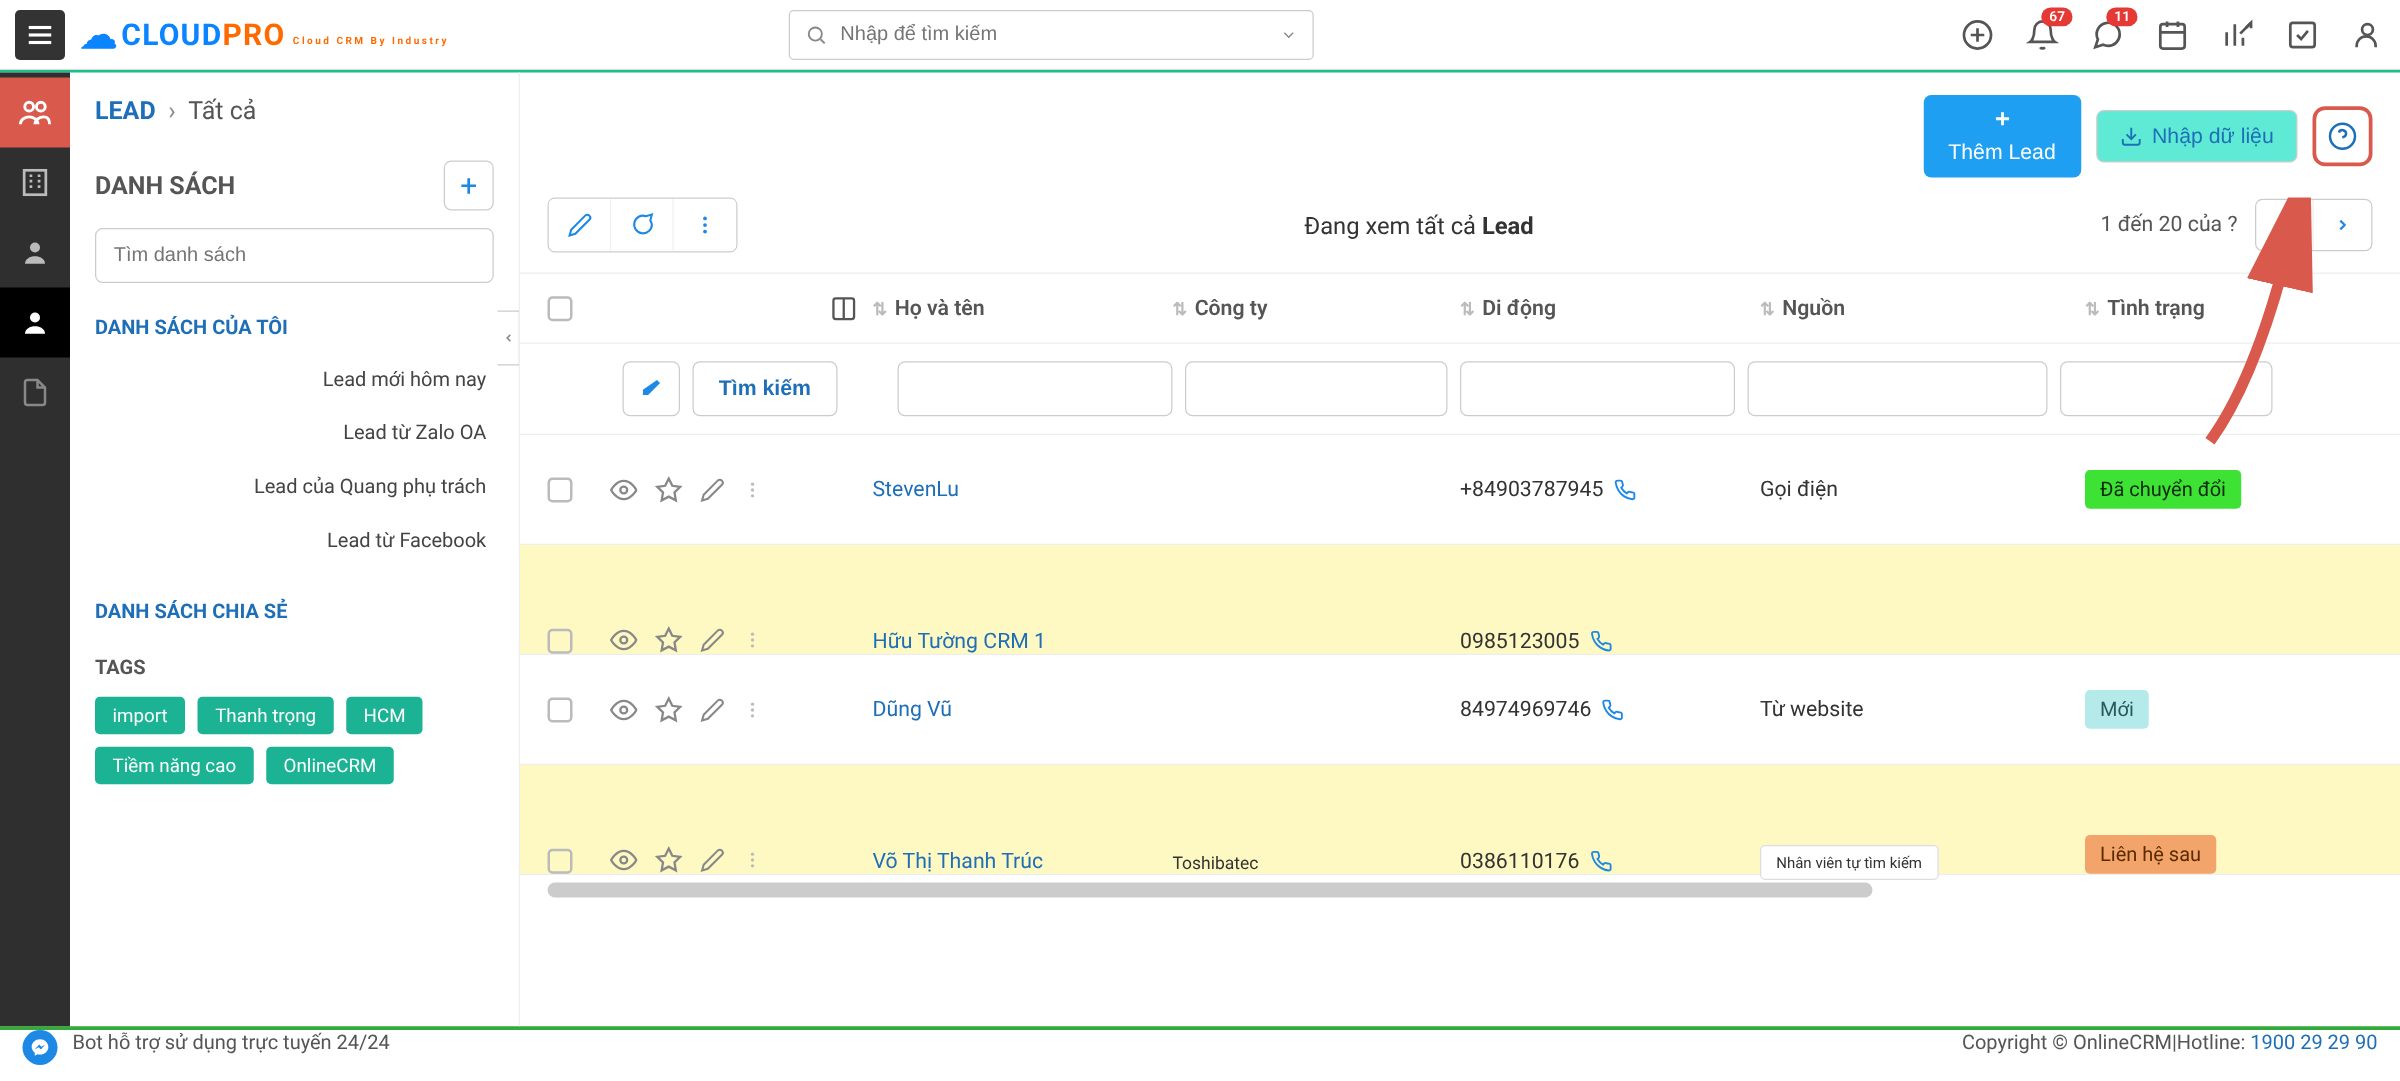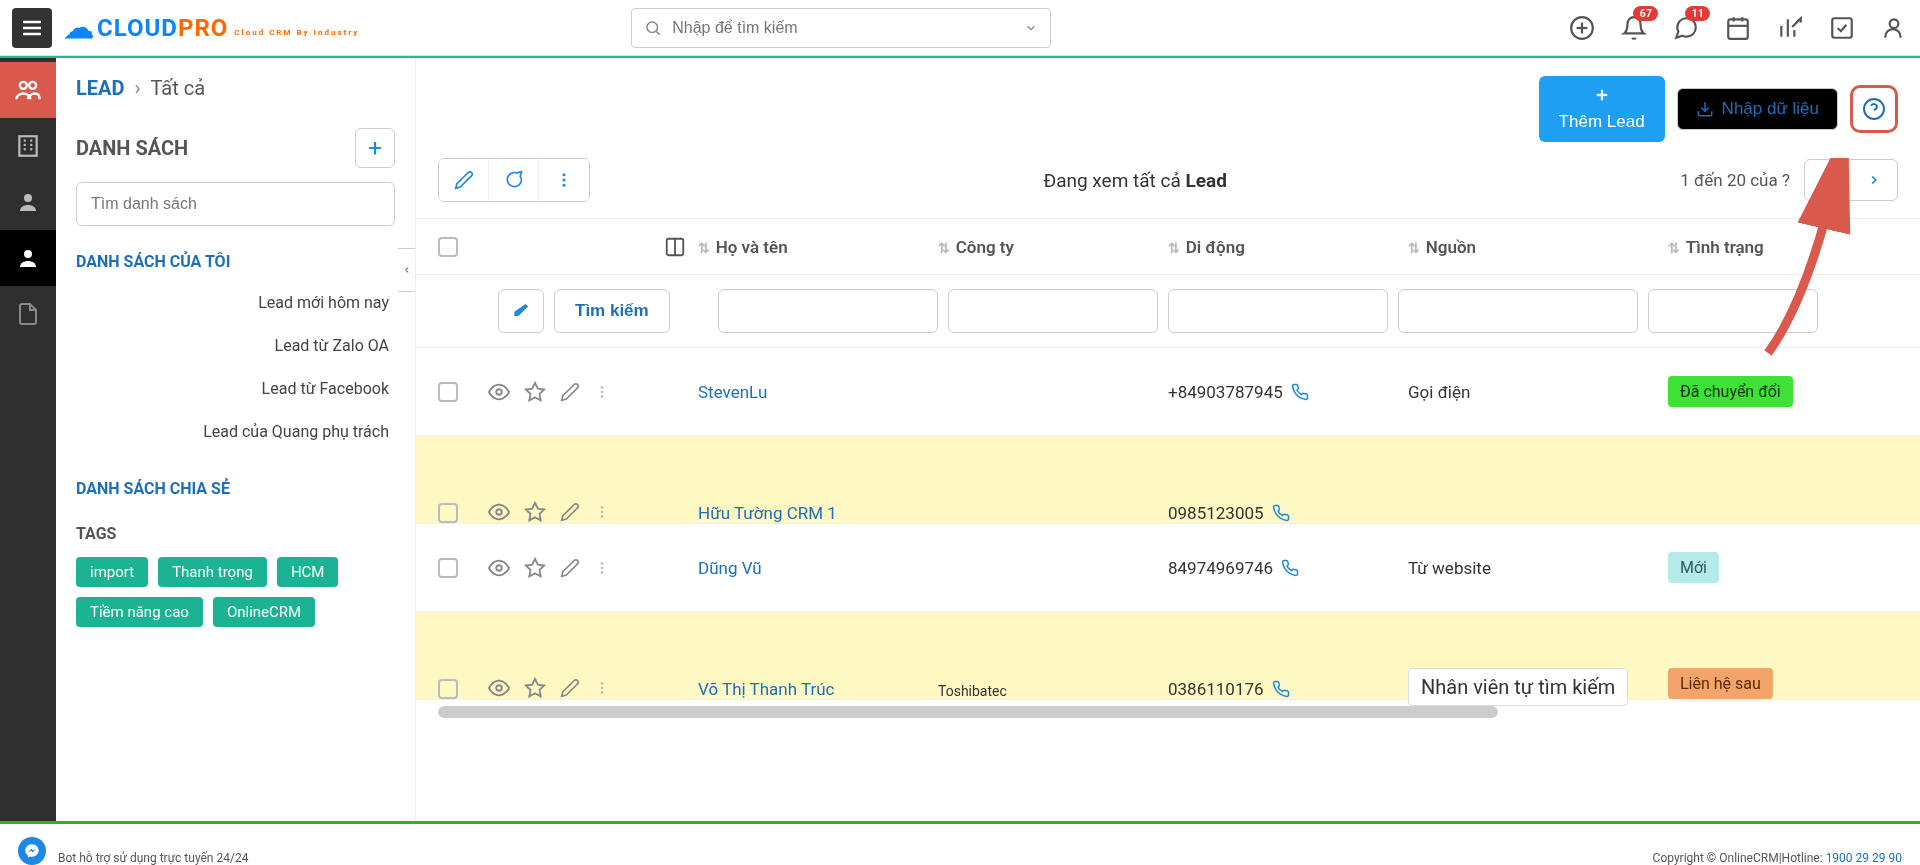--- a/index.html
+++ b/index.html
@@ -36,21 +36,21 @@
 .search-list { width: 100%; height: 44px; border: 1px solid #ccc; border-radius: 6px; padding: 0 14px; font-size: 16px; color: #555; outline: none; }
 .sub-title { font-size: 16px; font-weight: 700; color: #1e6fb7; margin-top: 26px; margin-bottom: 10px; }
 .listitems .li { padding: 12px 6px; font-size: 16px; color: #444; cursor: pointer; text-align: right; }
 .tags { display: flex; flex-wrap: wrap; gap: 10px; margin-top: 14px; }
 .tag-chip { background: #1bb394; color: #fff; padding: 6px 14px; border-radius: 4px; font-size: 15px; cursor: pointer; }
 .collapser { position: absolute; right: -1px; top: 190px; width: 18px; height: 44px; border: 1px solid #ccc; border-left: none; background: #fff; display: flex; align-items: center; justify-content: center; cursor: pointer; color: #888; z-index: 5; border-radius: 0 0 0 0; }
 .content { flex: 1; display: flex; flex-direction: column; min-width: 0; position: relative; }
 .content-header { display: flex; align-items: center; padding: 18px 22px 0 22px; gap: 12px; }
 .content-header .rightside { margin-left: auto; display: flex; align-items: center; gap: 12px; }
 .btn-primary { background: #1e9ff2; color: #fff; border: none; border-radius: 6px; padding: 10px 20px; font-size: 17px; display: flex; align-items: center; gap: 8px; cursor: pointer; flex-direction: column; }
-.btn-outline { background: #000000; color: #1e6fb7; border: 1px solid #ccc; border-radius: 6px; padding: 10px 18px; font-size: 17px; display: flex; align-items: center; gap: 8px; cursor: pointer; }
+.btn-outline { background: #5eead4; color: #1e6fb7; border: 1px solid #ccc; border-radius: 6px; padding: 10px 18px; font-size: 17px; display: flex; align-items: center; gap: 8px; cursor: pointer; }
 .help-btn { width: 48px; height: 48px; border: 3px solid #d9594c; border-radius: 10px; display: flex; align-items: center; justify-content: center; color: #1e6fb7; font-size: 22px; cursor: pointer; background: #fff; }
 .toolbar-row { display: flex; align-items: center; padding: 16px 22px; gap: 8px; }
 .tool-group { display: flex; border: 1px solid #ccc; border-radius: 6px; overflow: hidden; }
 .tool-group .tbtn { width: 50px; height: 42px; display: flex; align-items: center; justify-content: center; color: #1e88e5; cursor: pointer; border-right: 1px solid #eee; background: #fff; }
 .tool-group .tbtn:last-child { border-right: none; }
 .viewing { flex: 1; text-align: center; font-size: 19px; color: #333; }
 .viewing b { font-weight: 700; }
 .pager-row { display: flex; align-items: center; gap: 14px; }
 .pager-info { font-size: 17px; color: #555; }
 .pager-btns { display: flex; border: 1px solid #ccc; border-radius: 6px; overflow: hidden; }
@@ -74,23 +74,23 @@
 .row.alt { background: #fef9c3; align-items: flex-end; }
 .row .chk { width: 20px; height: 20px; border: 2px solid #bbb; border-radius: 4px; }
 .row .ricon { color: #888; cursor: pointer; }
 .row .name-link { color: #1e6fb7; font-size: 17px; cursor: pointer; }
 .row .mobile { display: flex; align-items: center; gap: 8px; font-size: 17px; color: #333; }
 .row .phone-ic { color: #1e88e5; }
 .status-chip { padding: 6px 12px; border-radius: 4px; font-size: 16px; display: inline-block; }
 .st-converted { background: #3ee234; color: #0b2b0b; }
 .st-new { background: #b5eaea; color: #2a5a5a; }
 .st-later { background: #f2a46a; color: #5a2b00; }
-.source-chip { background: #fff; border: 1px solid #ddd; padding: 6px 12px; border-radius: 4px; font-size: 20px; }
+.source-chip { background: #fff; border: 1px solid #ddd; padding: 6px 12px; border-radius: 4px; font-size: 12px; }
 .hscroll-ghost { height: 12px; background: #ccc; margin: 6px 22px 0 22px; width: 1060px; border-radius: 6px; }
-.footer { height: 44px; border-top: 3px solid #33ab3a; display: flex; align-items: flex-end; padding: 0 18px; font-size: 12px; color: #555; }
+.footer { height: 44px; border-top: 3px solid #33ab3a; display: flex; align-items: flex-start; padding: 0 18px; font-size: 16px; color: #555; }
 .footer .msgr { width: 28px; height: 28px; border-radius: 50%; background: #1e88e5; display: flex; align-items: center; justify-content: center; color: #fff; margin-right: 12px; }
 .footer .copy { margin-left: auto; }
 .footer .copy .link { color: #1e6fb7; }
 .arrow-annot { position: absolute; top: 100px; right: 62px; width: 100px; height: 200px; pointer-events: none; z-index: 20; }
 .panel-icon { width: 22px; height: 22px; color: #555; }
 svg { display: block; }
 </style>
 </head>
 <body>
 
@@ -225,22 +225,22 @@
       </div>
       <div class="section-title-row">
         <div class="section-title">DANH SÁCH</div>
         <div class="iconbtn-sq">+</div>
       </div>
       <input class="search-list" type="text" placeholder="Tìm danh sách" style="">
       <div class="sub-title">DANH SÁCH CỦA TÔI</div>
       <div class="listitems">
         <div class="li">Lead mới hôm nay</div>
         <div class="li">Lead từ Zalo OA</div>
+        <div class="li">Lead của Quang phụ trách</div>
         <div class="li">Lead từ Facebook</div>
-        <div class="li">Lead của Quang phụ trách</div>
       </div>
       <div class="sub-title">DANH SÁCH CHIA SẺ</div>
       <div class="sub-title" style="color:#555">TAGS</div>
       <div class="tags">
         <span class="tag-chip">import</span>
         <span class="tag-chip">Thanh trọng</span>
         <span class="tag-chip">HCM</span>
         <span class="tag-chip">Tiềm năng cao</span>
         <span class="tag-chip">OnlineCRM</span>
       </div>

